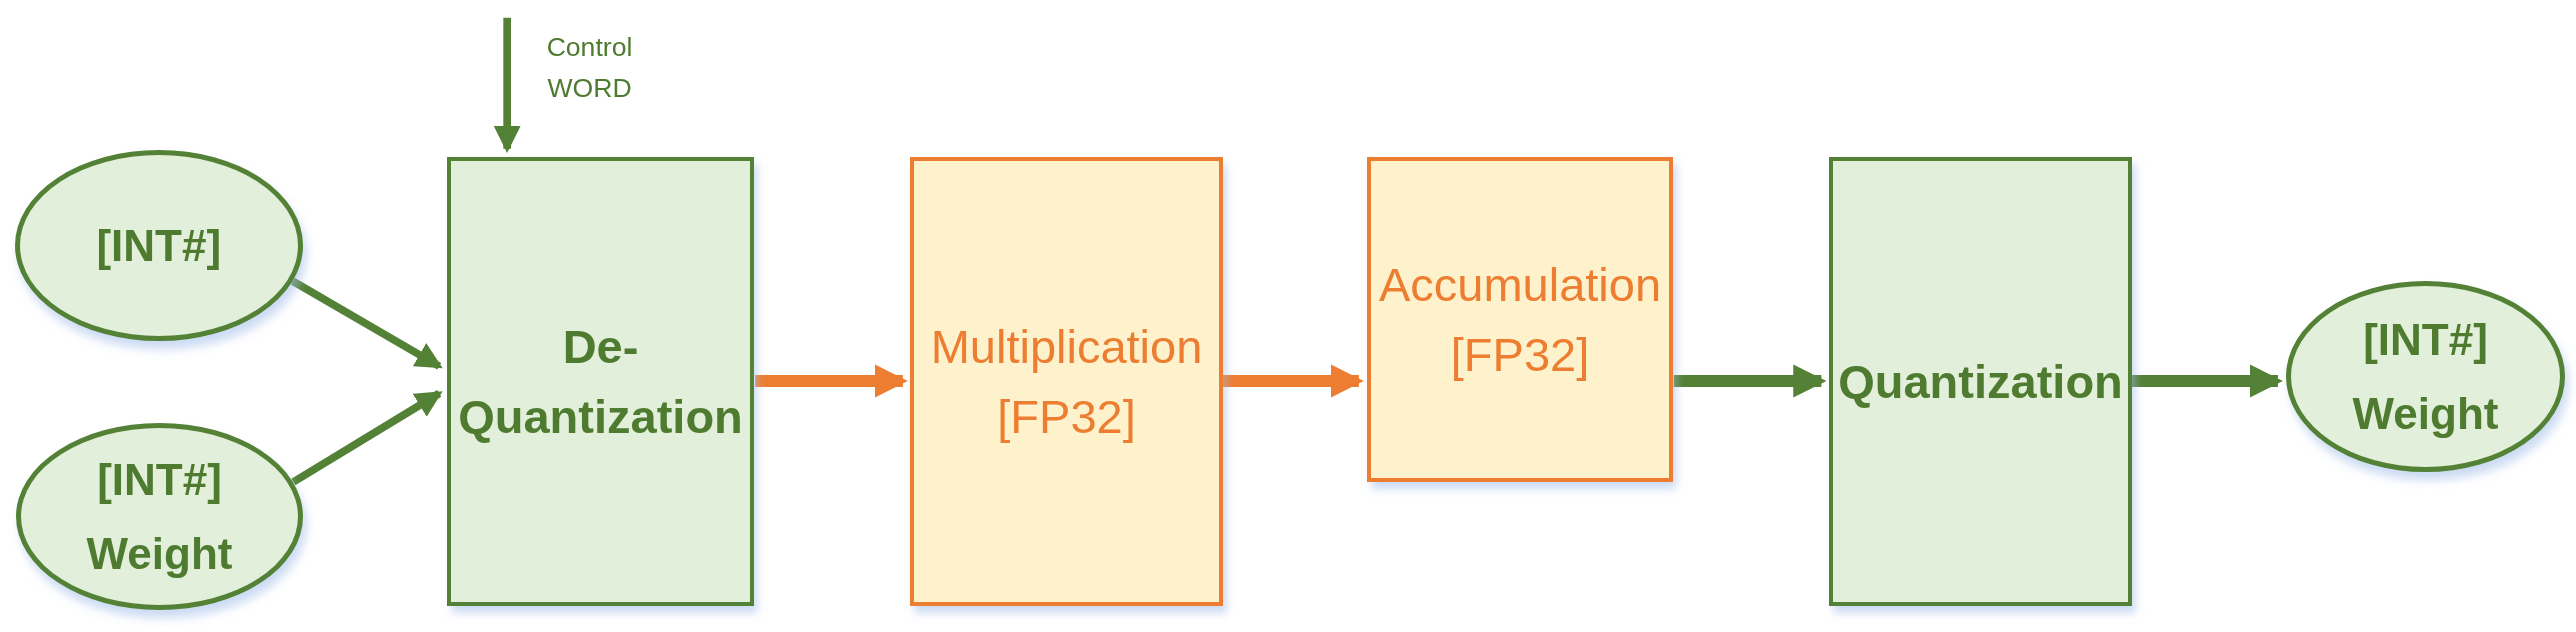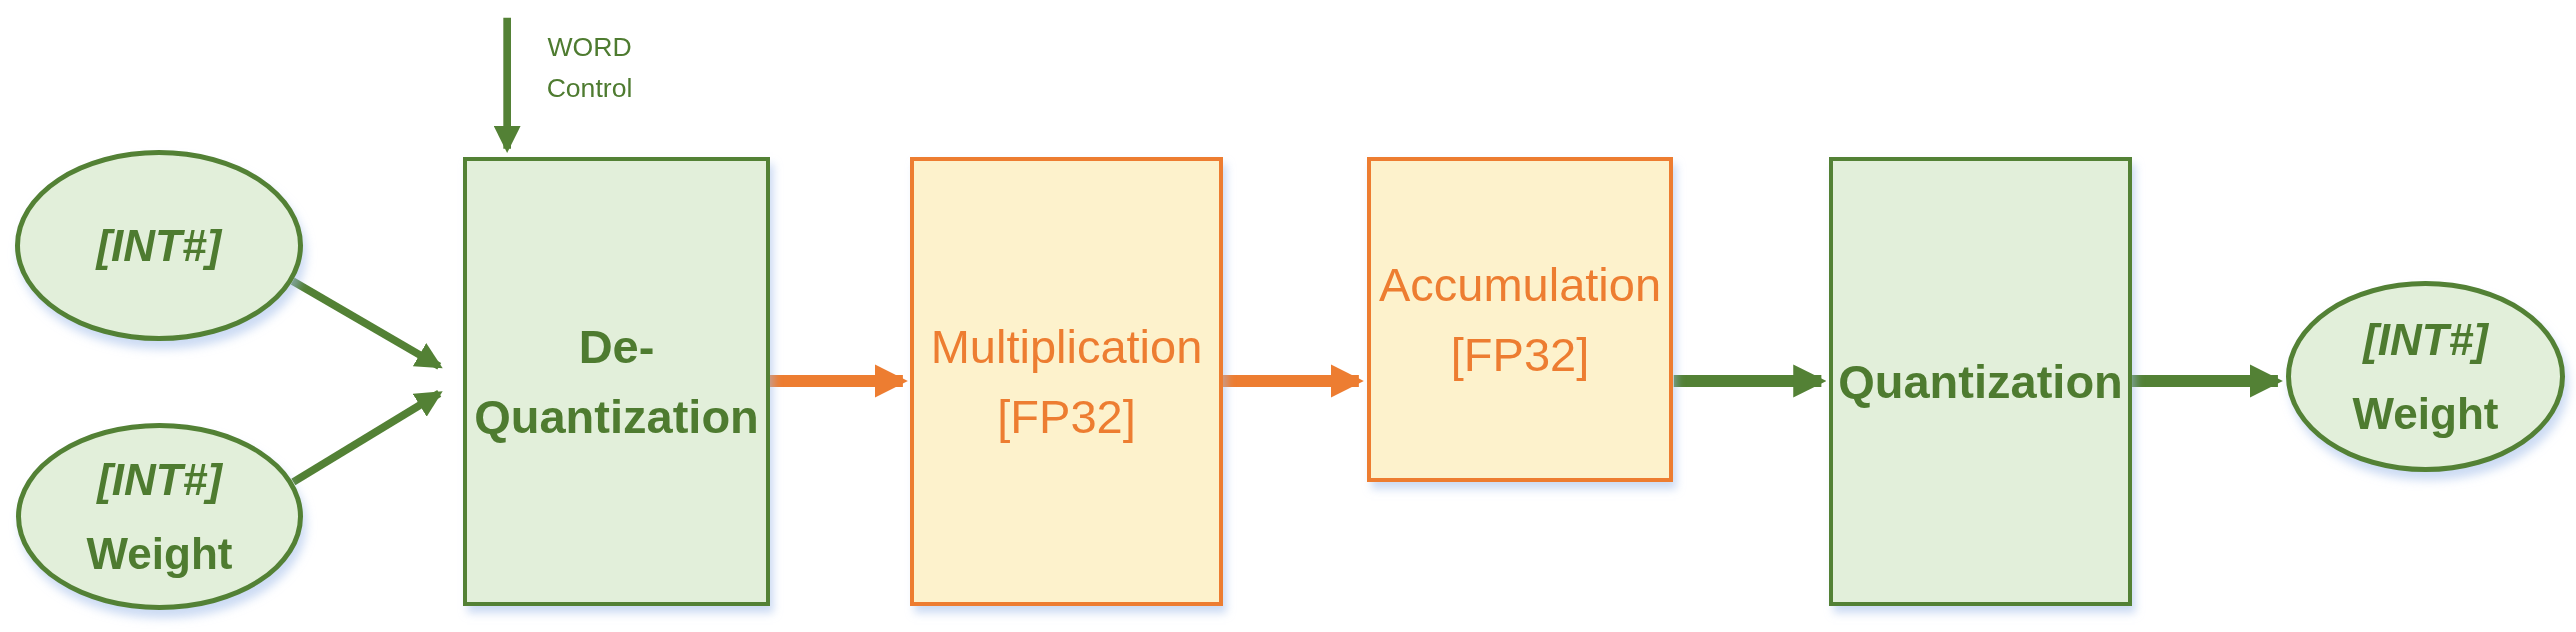--- a/index.html
+++ b/index.html
@@ -46,21 +46,21 @@
   .ellipse{
     border-radius:50%;
     background:var(--green-fill);
     border:5.3px solid var(--green-border);
     color:var(--green-text);
     font-weight:700;
     font-size:44px;
     line-height:74px;
     box-shadow:3.5px 8.3px 9.5px var(--shadow);
   }
-  .italic{font-style:italic;}
+  .italic{}
   .line{display:block;}
   #control-label{
     position:absolute;
     left:507px;top:26.6px;width:165px;
     font-size:26.6px;line-height:41px;
     color:var(--green-text);
     text-align:center;
     font-weight:400;
   }
   #arrows{
@@ -93,34 +93,34 @@
     <line class="arrow-green" x1="858" y1="30" x2="858" y2="252" stroke-width="13" marker-end="url(#head-green-s)"></line>
     <line class="arrow-green" x1="495" y1="476" x2="743" y2="620" stroke-width="13" marker-end="url(#head-green-s)"></line>
     <line class="arrow-green" x1="496" y1="816" x2="743" y2="666" stroke-width="13" marker-end="url(#head-green-s)"></line>
     <line class="arrow-orange" x1="1278" y1="645" x2="1528" y2="645" stroke-width="20" marker-end="url(#head-orange)"></line>
     <line class="arrow-orange" x1="2066" y1="645" x2="2300" y2="645" stroke-width="20" marker-end="url(#head-orange)"></line>
     <line class="arrow-green" x1="2833" y1="645" x2="3083" y2="645" stroke-width="20" marker-end="url(#head-green-l)"></line>
     <line class="arrow-green" x1="3609" y1="645" x2="3856" y2="645" stroke-width="20" marker-end="url(#head-green-l)"></line>
   </svg>
 
   <div id="control-label">
+    <span class="line">Control</span>
     <span class="line">WORD</span>
-    <span class="line">Control</span>
   </div>
 
   <div class="node ellipse" style="left:14.8px;top:150px;width:288px;height:191px;">
     <span class="line italic">[INT#]</span>
   </div>
 
   <div class="node ellipse" style="left:16px;top:423px;width:287px;height:187px;">
     <span class="line italic">[INT#]</span>
     <span class="line">Weight</span>
   </div>
 
-  <div class="node box green" style="left:447px;top:157px;width:307px;height:449px;margin-left:16px;">
+  <div class="node box green" style="left:447px;top:157px;width:307px;height:449px;">
     <span class="line">De-</span>
     <span class="line">Quantization</span>
   </div>
 
   <div class="node box orange" style="left:910px;top:157px;width:313px;height:449px;">
     <span class="line">Multiplication</span>
     <span class="line">[FP32]</span>
   </div>
 
   <div class="node box orange" style="left:1367px;top:157px;width:306px;height:325px;">

